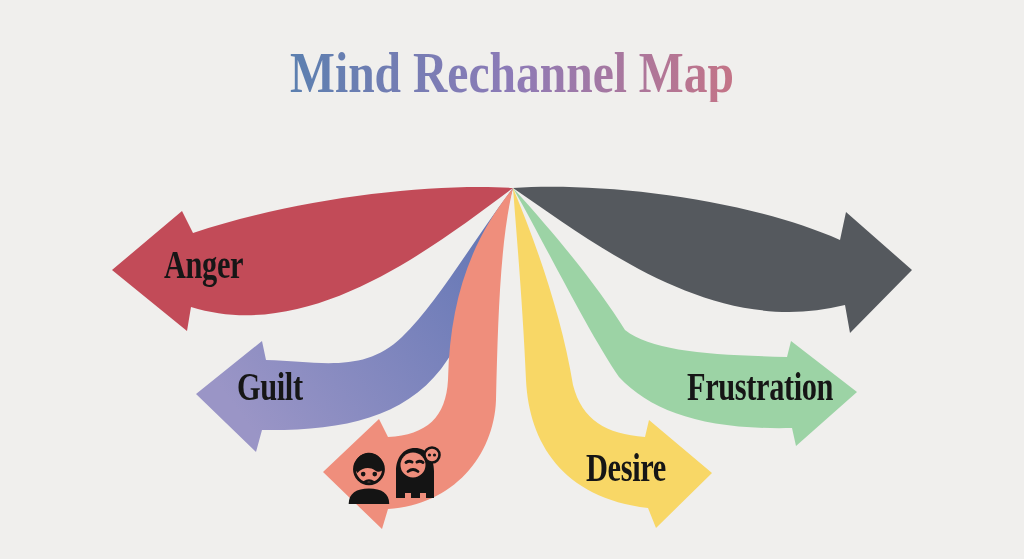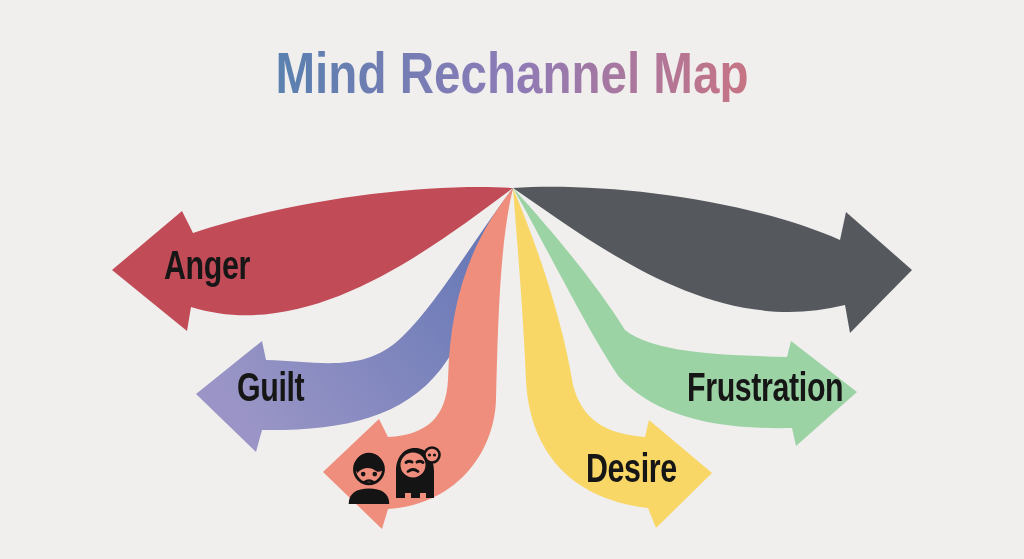--- a/index.html
+++ b/index.html
@@ -1,21 +1,21 @@
 <!DOCTYPE html>
 <html><head>
 <meta charset="utf-8">
 <style>
   html,body{margin:0;padding:0;}
   body{
     width:1024px;height:559px;overflow:hidden;
     font-family:"Liberation Sans","DejaVu Sans",sans-serif;
     background:#f0efed;
   }
-  .stage{position:relative;width:1024px;height:559px;}
+  .stage{position:relative;width:1024px;height:559px;font-family:Liberation Serif, serif;}
   .title{
     position:absolute;left:0;right:0;top:44px;margin:0;
     text-align:center;font-size:58px;font-weight:700;line-height:1;
     letter-spacing:0px;
     transform:scaleX(0.82);transform-origin:50% 50%;
     -webkit-background-clip:text;background-clip:text;
     color:transparent;
   }
   .arrows{position:absolute;left:0;top:0;width:1024px;height:559px;}
   .label{

